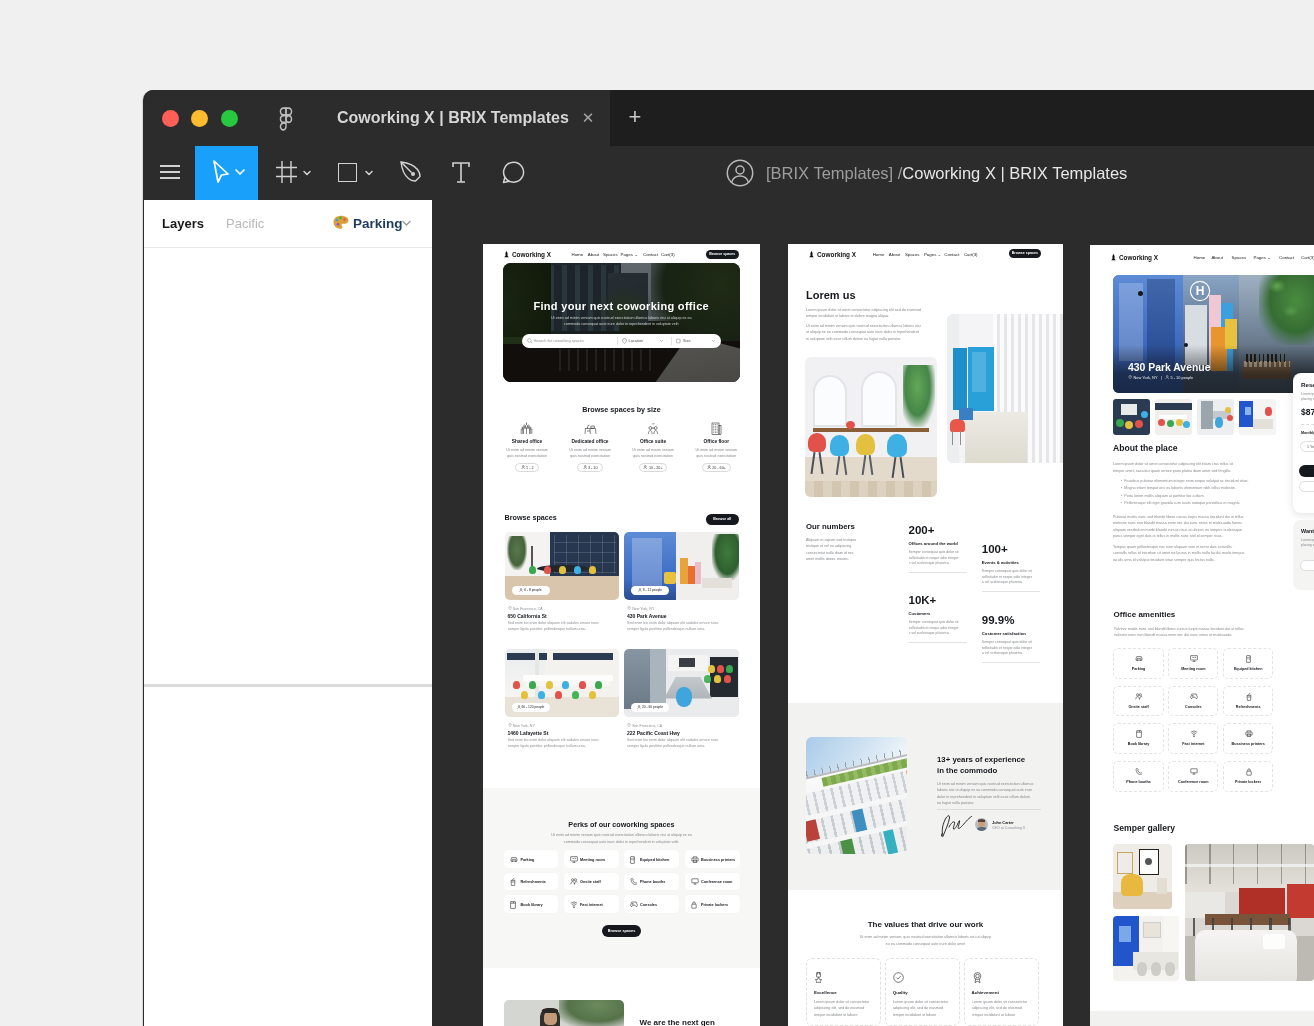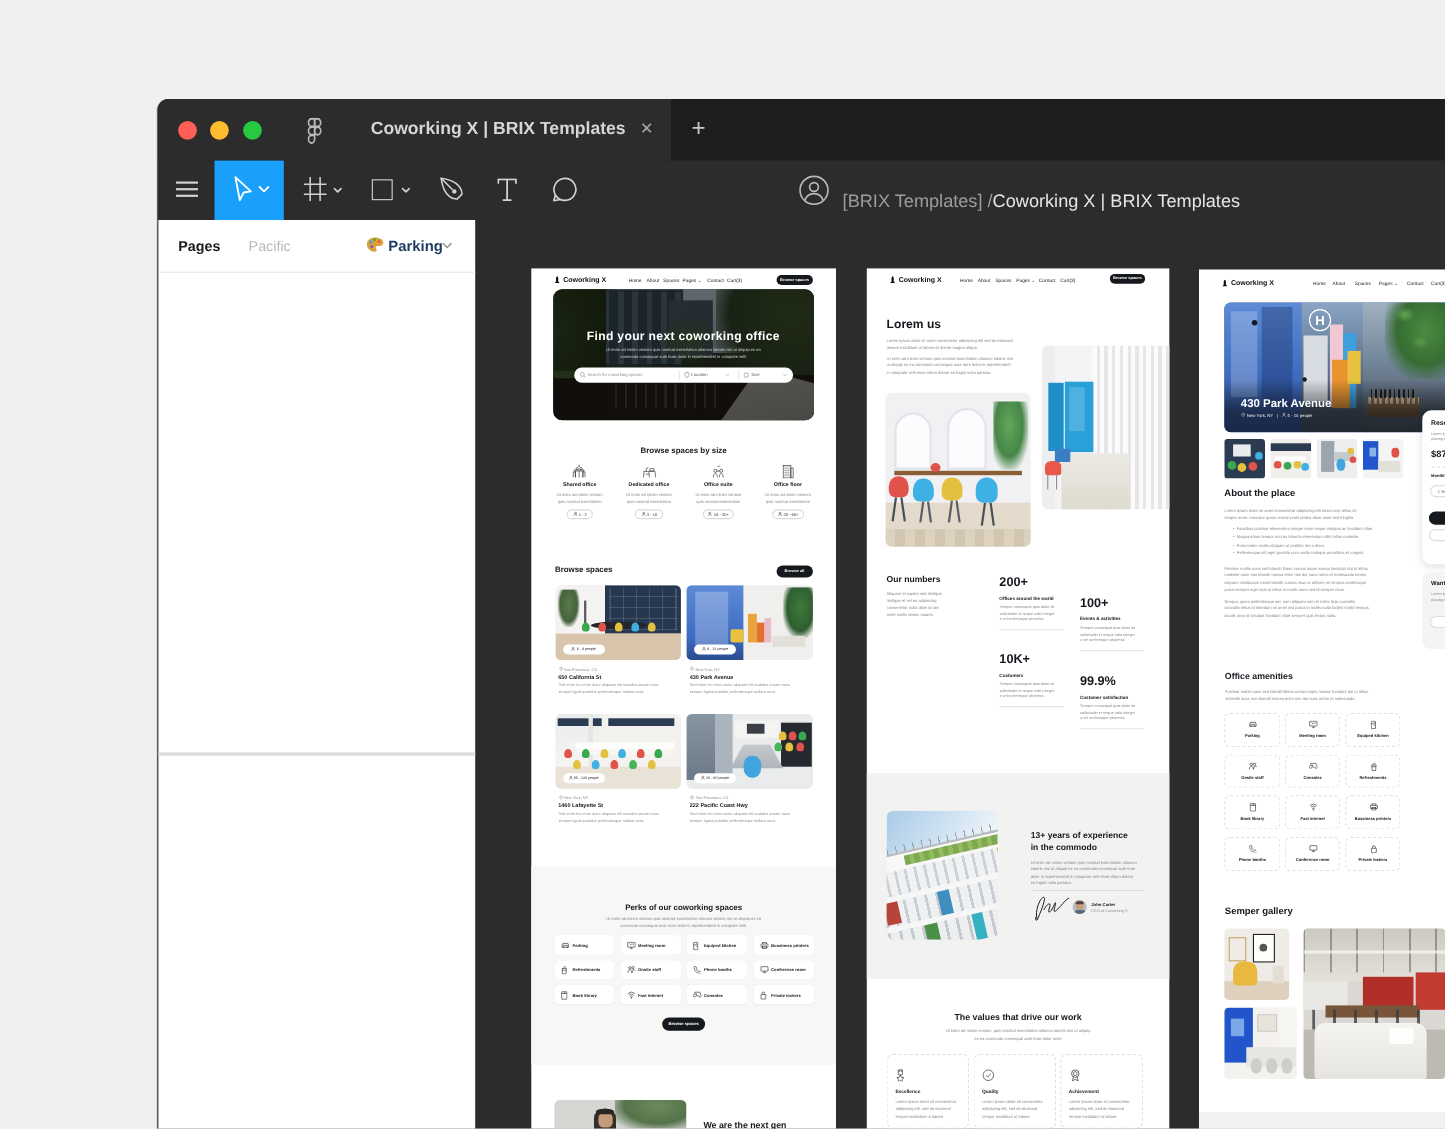--- a/index.html
+++ b/index.html
@@ -84,24 +84,24 @@
     </div>
 <div class="abs" style="left:726px;top:159px;width:28px;height:28px">
 <svg width="28" height="28" viewBox="0 0 28 28">
 <g fill="none" stroke="#b8b8b8" stroke-width="1.5">
 <circle cx="14" cy="14" r="12.7"></circle>
 <circle cx="14" cy="11" r="4"></circle>
 <path d="M5.5 23.5 c1.5-5 4.5-6.5 8.5-6.5 s7 1.5 8.5 6.5"></path>
 </g>
       </svg>
     </div>
-<div class="abs" style="left:766px;top:174px;height:19px;line-height:19px;font-size:16.5px;white-space:nowrap"><span style="color:#9d9d9d">[BRIX Templates] /</span><span style="color:#e6e6e6">Coworking X | BRIX Templates</span></div>
+<div class="abs" style="left:766px;top:164px;height:19px;line-height:19px;font-size:16.5px;white-space:nowrap"><span style="color:#9d9d9d">[BRIX Templates] /</span><span style="color:#e6e6e6">Coworking X | BRIX Templates</span></div>
 <div class="abs" style="left:144px;top:200px;width:288px;height:826px;background:#ffffff"></div>
 <div class="abs" style="left:144px;top:200px;width:288px;height:48px;border-bottom:1px solid #e9e9e9"></div>
-<div class="abs" style="left:162px;top:215px;height:18px;line-height:18px;font-size:13px;font-weight:bold;color:#1a1a1a">Pages</div>
+<div class="abs" style="left:162px;top:215px;height:18px;line-height:18px;font-size:13px;font-weight:bold;color:#1a1a1a">Layers</div>
 <div class="abs" style="left:226px;top:215px;height:18px;line-height:18px;font-size:13px;color:#b8b8b8">Pacific</div>
 <div class="abs" style="left:333px;top:215px;width:16px;height:15px">
 <svg width="16" height="15" viewBox="0 0 16 15">
 <path d="M8 .8C3.6.8.5 3.6.5 7.2c0 3.6 3.2 6.6 7.2 6.6 1 0 1.7-.6 1.7-1.5 0-.5-.2-.8-.5-1.2-.2-.3-.4-.6-.4-1 0-.8.7-1.4 1.6-1.4h1.8c2 0 3.6-1.4 3.6-3.3C15.5 3 12.2.8 8 .8z" fill="#d9a037"></path>
 <circle cx="4" cy="5" r="1.3" fill="#3e9fdf"></circle>
         <circle cx="7.5" cy="3" r="1.3" fill="#2db84c"></circle>
 <circle cx="11.5" cy="4.6" r="1.3" fill="#e8554d"></circle>
         <circle cx="5" cy="9.3" r="1.3" fill="#8a4fd1"></circle>
 </svg>
     </div>

